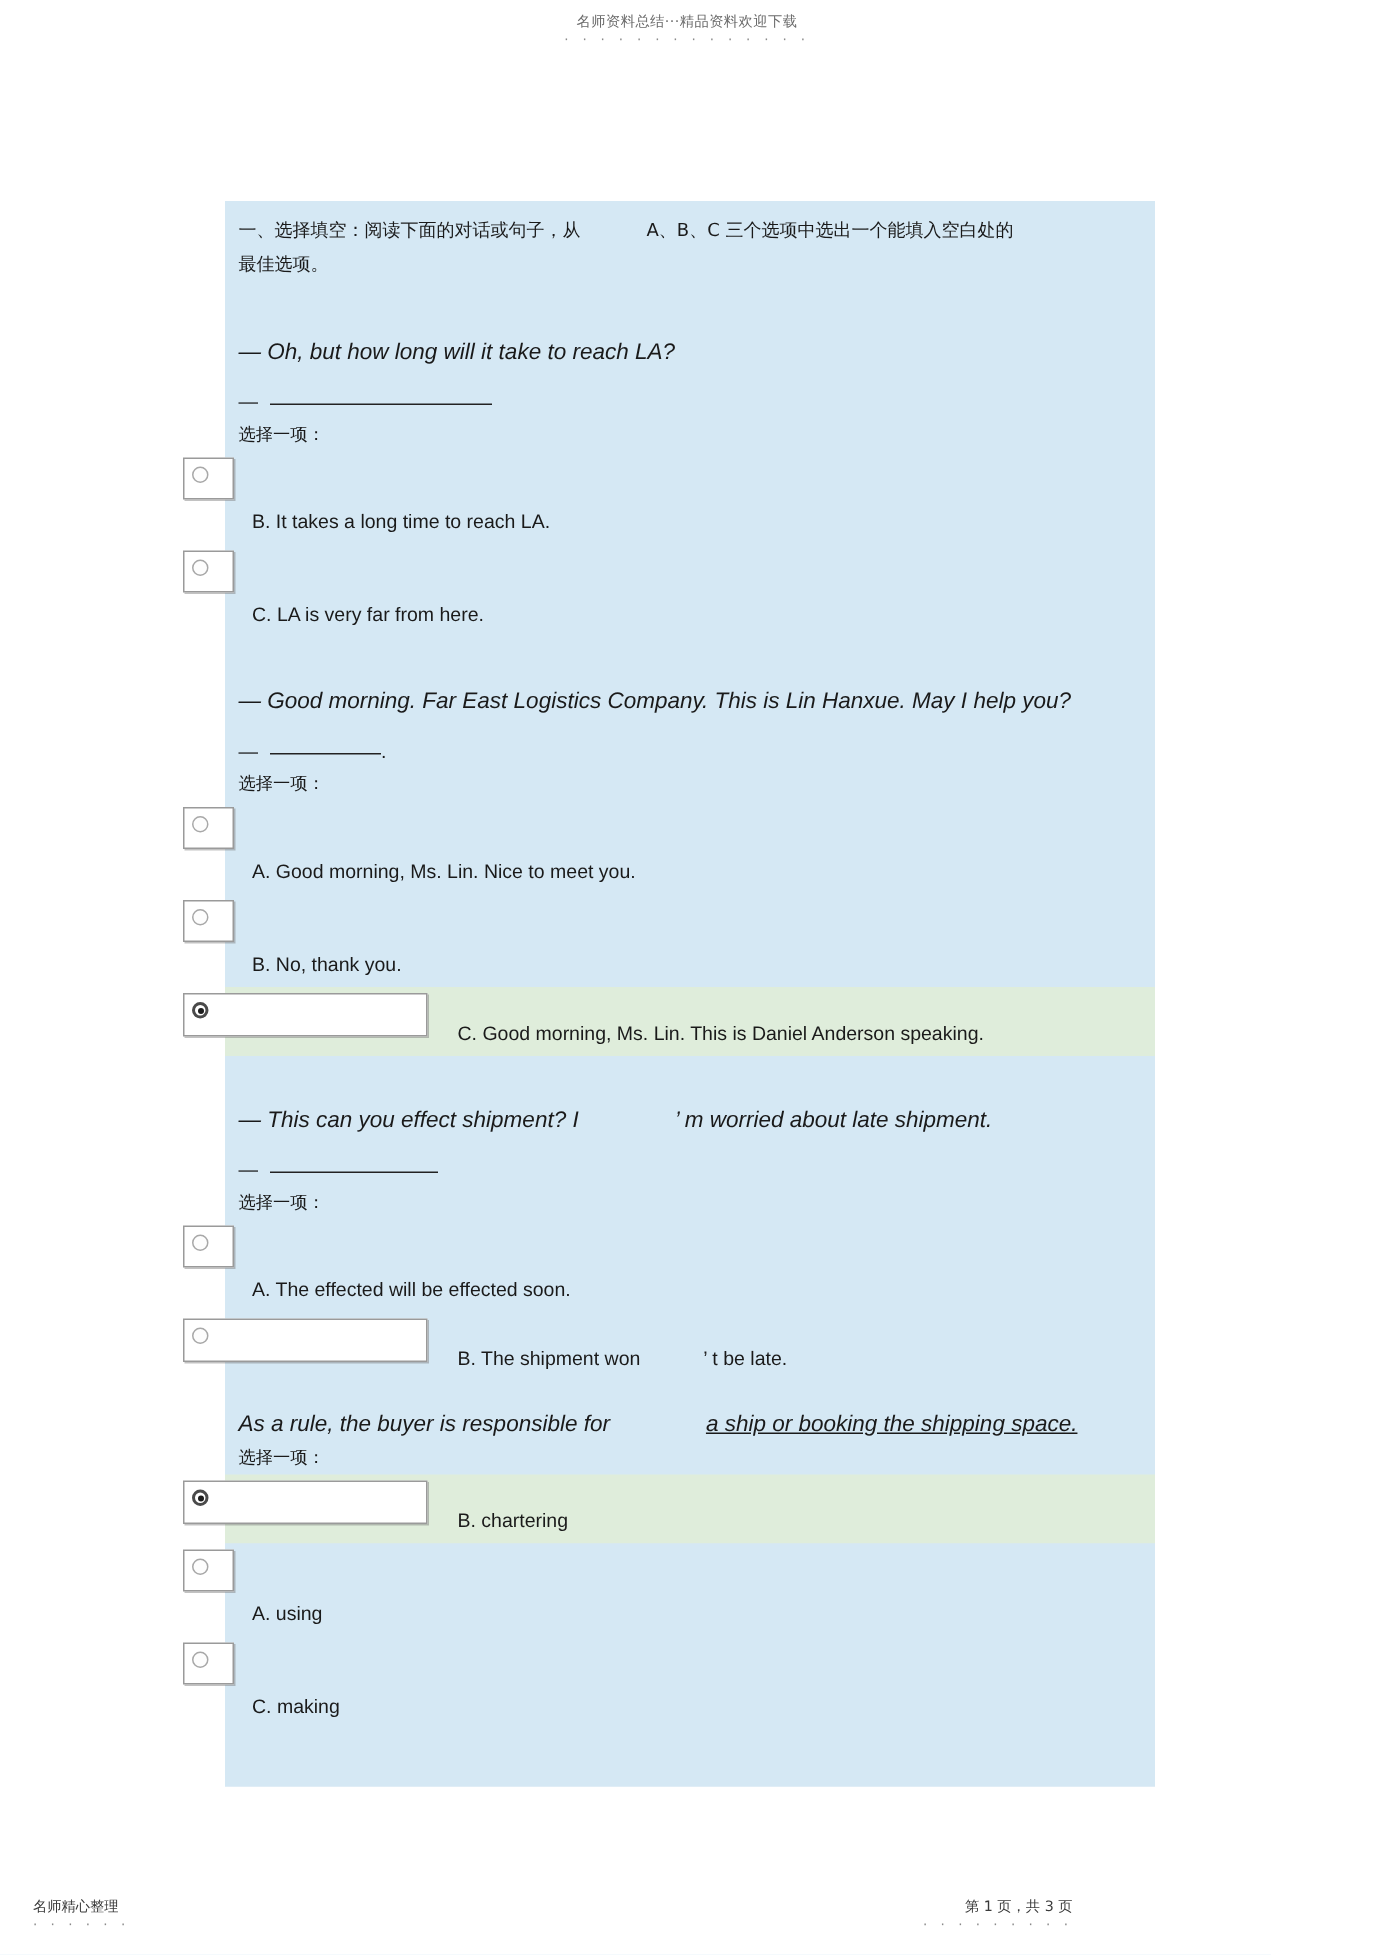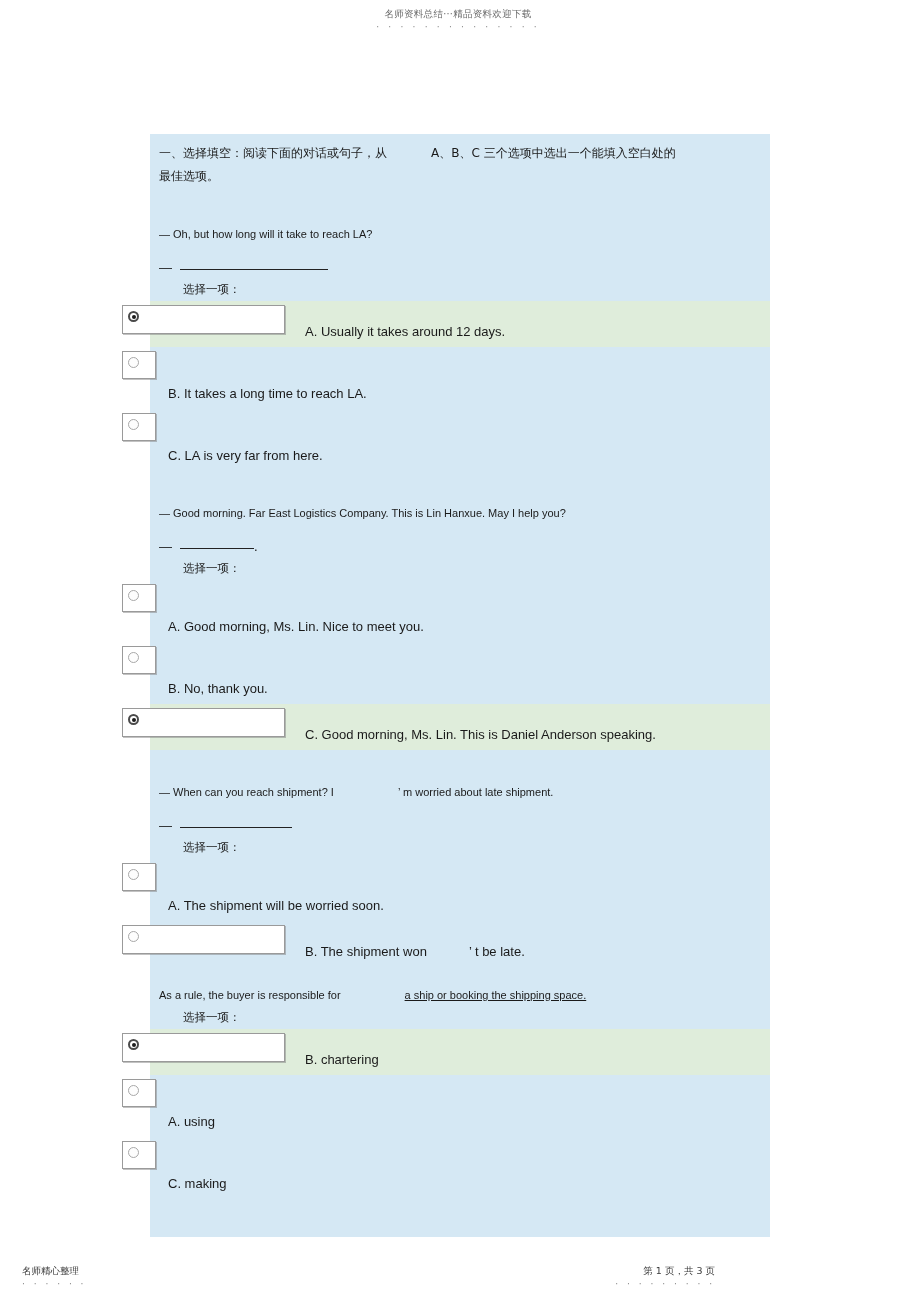--- a/index.html
+++ b/index.html
@@ -53,23 +53,24 @@
     font-size: 12.4px;
     line-height: 23px;
   }
   .intro .cn { font-family: "DejaVu Sans", sans-serif; font-size: 12px; }
   .intro .gap { display: inline-block; width: 44px; }
 
   .spacer-lg { height: 34px; }
 
   .q-stem {
     padding: 0 9px;
-    font-size: 11px;
+    font-size: 15px;
     line-height: 25px;
     white-space: nowrap;
+    font-style: italic;
   }
   .q-stem .ap-gap { display: inline-block; width: 64px; }
 
   .q-dash-line {
     padding: 0 9px;
     font-size: 13px;
     line-height: 25px;
     margin-top: 8px;
   }
   .blank-rule {
@@ -81,21 +82,20 @@
   }
   .blank-dot {
     font-size: 13px;
   }
 
   .choose-label {
     padding: 0 9px 2px 9px;
     font-family: "DejaVu Sans", sans-serif;
     font-size: 11.5px;
     line-height: 19px;
-    margin-left: 24px;
   }
 
   
   .opt-row {
     position: relative;
     background: #d5e8f4;
     min-height: 40px;
   }
   .opt-row.selected { background: #dfeddb; }
 
@@ -213,28 +213,20 @@
 
   <div class="spacer-lg"></div>
 
   <div>
     <div class="q-stem">— Oh, but how long will it take to reach LA?</div>
     <div class="q-dash-line">
       <span>—</span><span class="blank-rule" style="width:148px"></span>
     </div>
     <div class="choose-label">选择一项：</div>
 
-    <div class="opt-row selected wide-box">
-      <div class="opt-inner">
-        <span class="radio-box wide">
-            <span class="radio-dot on"></span>
-          </span>
-        <span class="opt-text">A. Usually it takes around 12 days.</span>
-      </div>
-    </div>
 
     <div class="opt-row narrow">
       <div class="opt-inner">
         <span class="radio-box">
             <span class="radio-dot"></span>
           </span>
         <span class="opt-text">B. It takes a long time to reach LA.</span>
       </div>
     </div>
 
@@ -282,33 +274,33 @@
           </span>
         <span class="opt-text">C. Good morning, Ms. Lin. This is Daniel Anderson speaking.</span>
       </div>
     </div>
   </div>
 
   <div class="mid-gap"></div>
 
   <div>
     <div class="q-stem">
-      <span>— When can you reach shipment? I</span><span class="ap-gap"></span><span>’    m worried about late shipment.</span>
+      <span>— This can you effect shipment? I</span><span class="ap-gap"></span><span>’    m worried about late shipment.</span>
     </div>
     <div class="q-dash-line">
       <span>—</span><span class="blank-rule" style="width:112px"></span>
     </div>
     <div class="choose-label">选择一项：</div>
 
     <div class="opt-row narrow">
       <div class="opt-inner">
         <span class="radio-box">
             <span class="radio-dot"></span>
           </span>
-        <span class="opt-text">A. The shipment will be worried soon.</span>
+        <span class="opt-text">A. The effected will be effected soon.</span>
       </div>
     </div>
 
     <div class="opt-row wide-box">
       <div class="opt-inner">
         <span class="radio-box wide">
             <span class="radio-dot"></span>
           </span>
         <span class="opt-text"><span>B. The shipment won</span><span class="ap-gap-s"></span><span>’    t be late.</span></span>
       </div>

